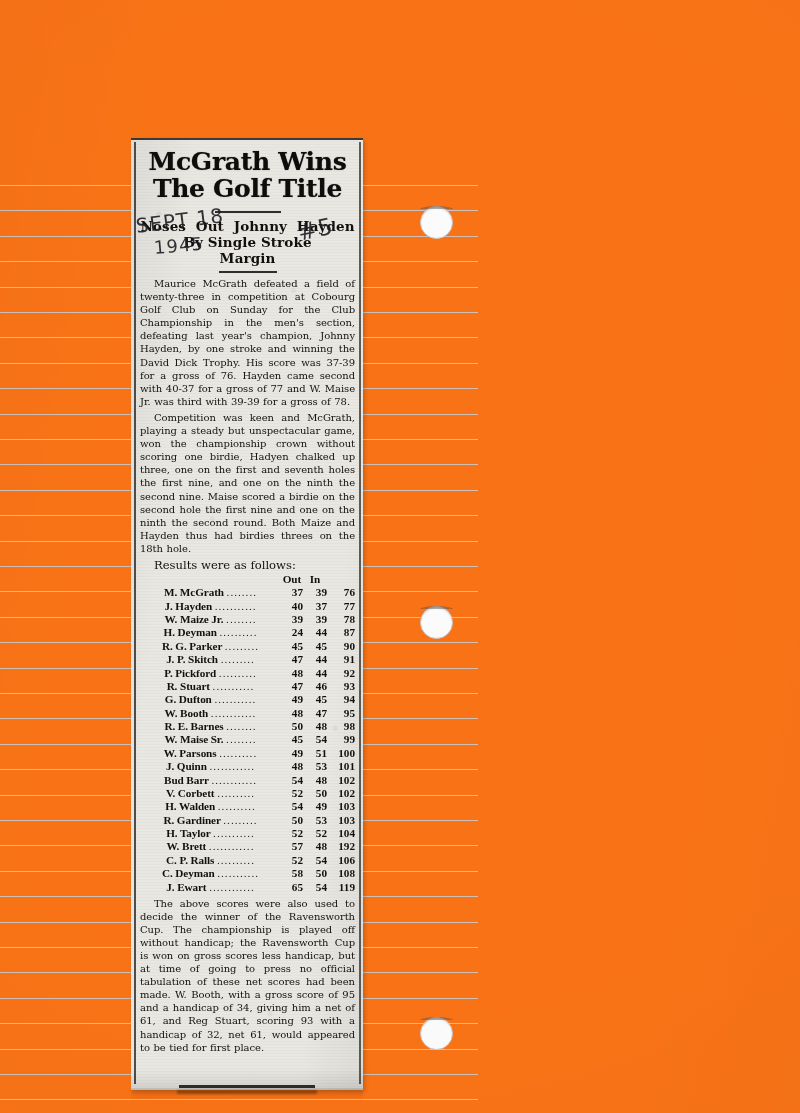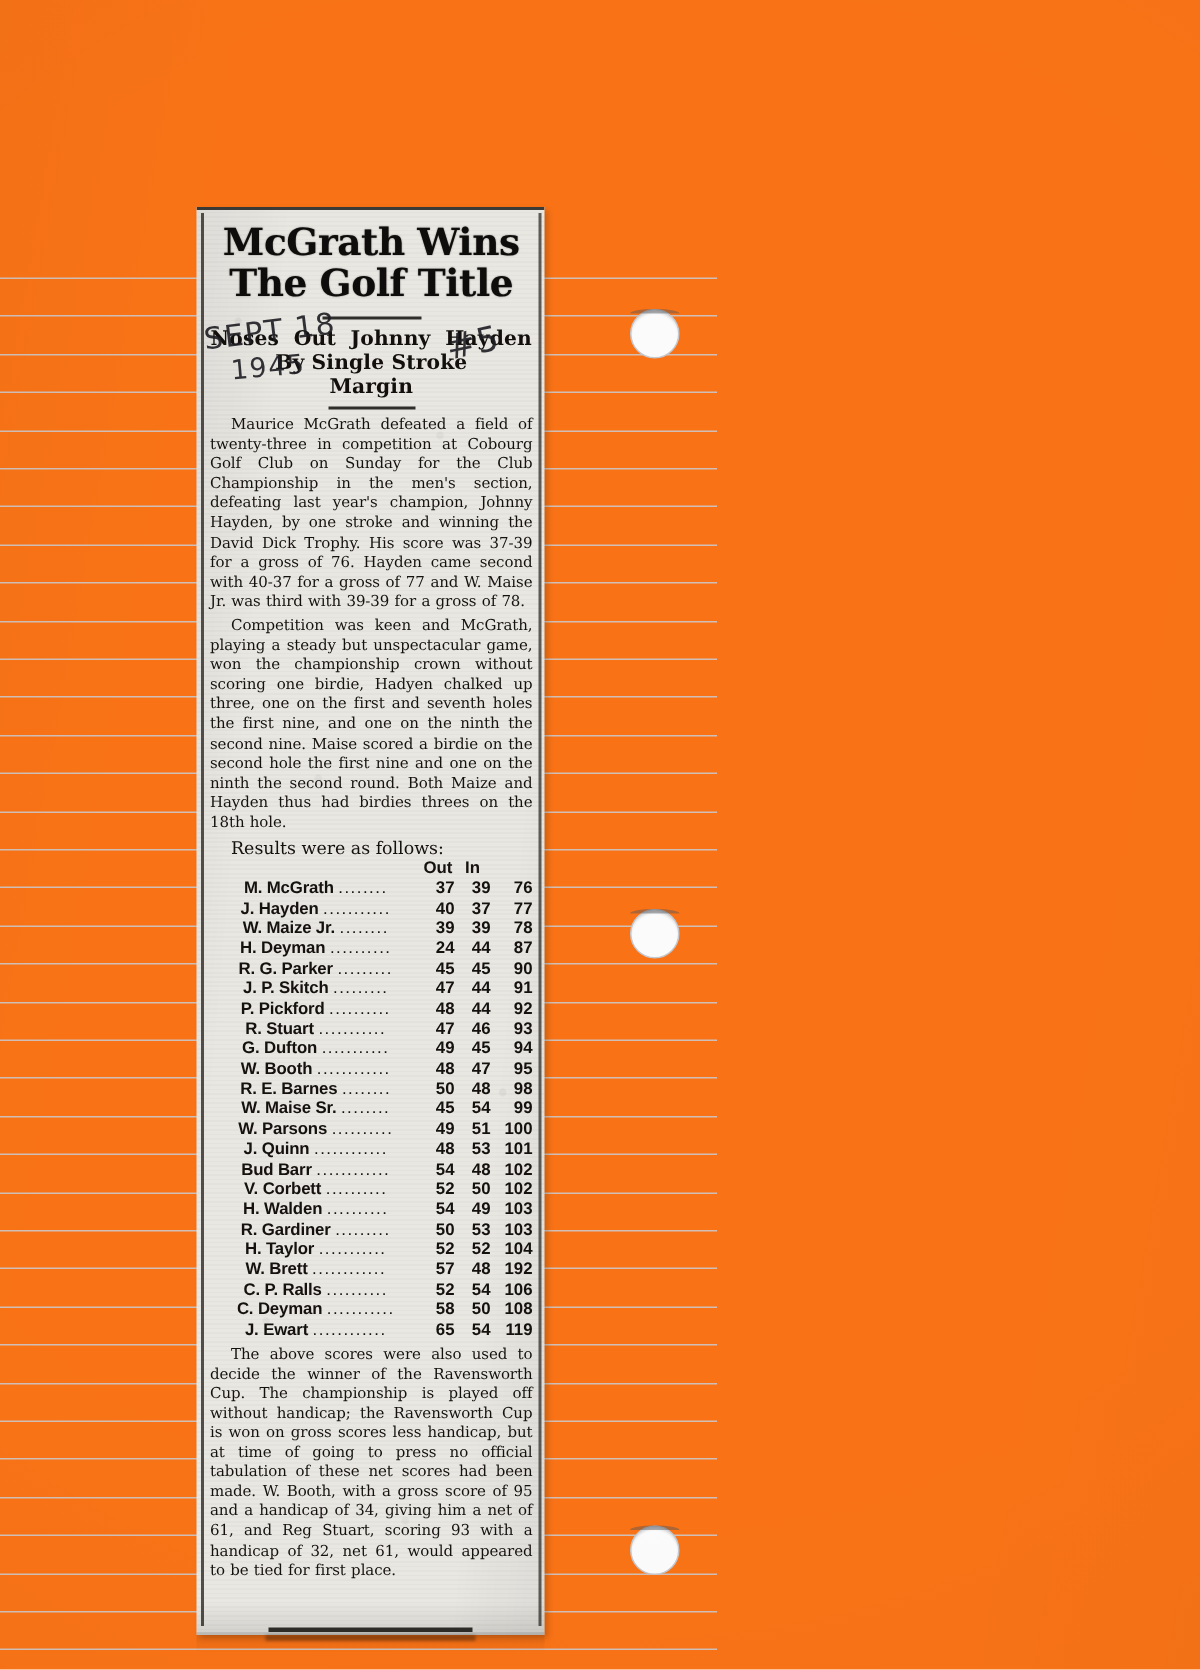--- a/index.html
+++ b/index.html
@@ -136,21 +136,21 @@
   }
   .results-lead{
     font-family:"DejaVu Serif",serif;
     font-size:11.6px;line-height:14px;
     text-indent:14px;margin:3px 0 1px 0;
   }
 
   
   table.results{
     width:100%;border-collapse:collapse;
-    font-family:Liberation Sans, sans-serif;
+    font-family:Liberation Serif, serif;
     font-size:11.2px;
     color:#14110e;
   }
   table.results th{
     font-weight:700;font-size:11.2px;text-align:center;padding:0 0 1px 0;
   }
   table.results th.name-h{text-align:left;}
   table.results td{padding:.4px 0;line-height:12.6px;}
   td.name{
     text-align:center;white-space:nowrap;font-weight:700;

